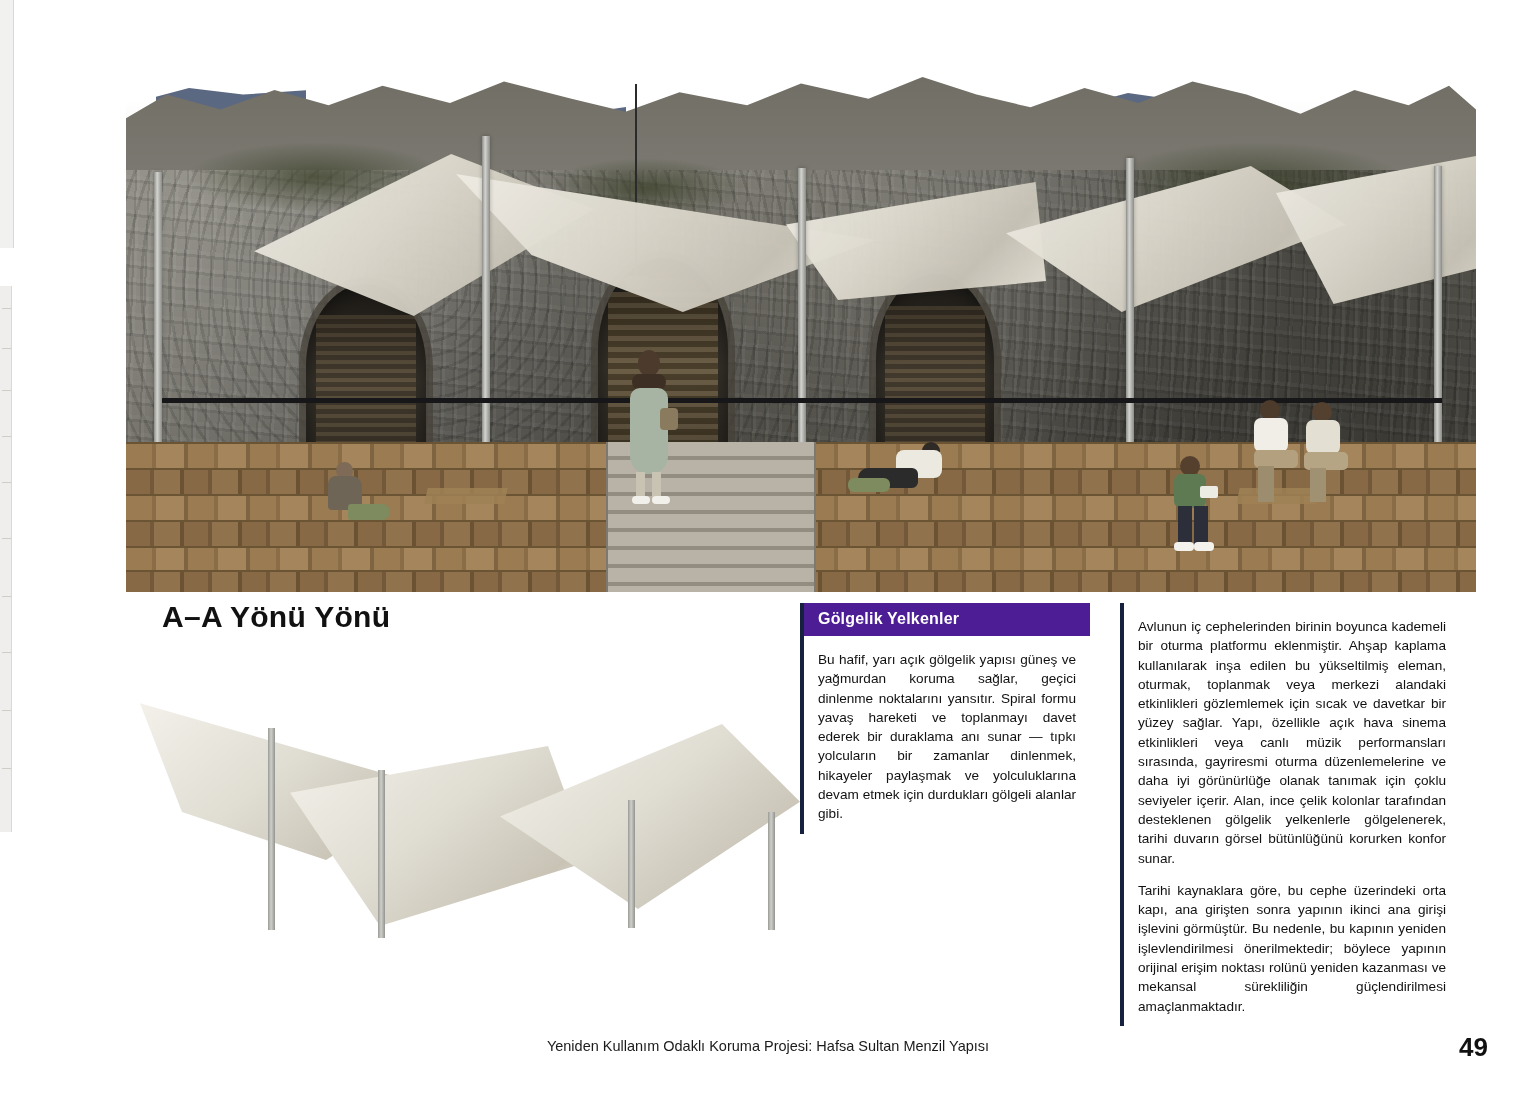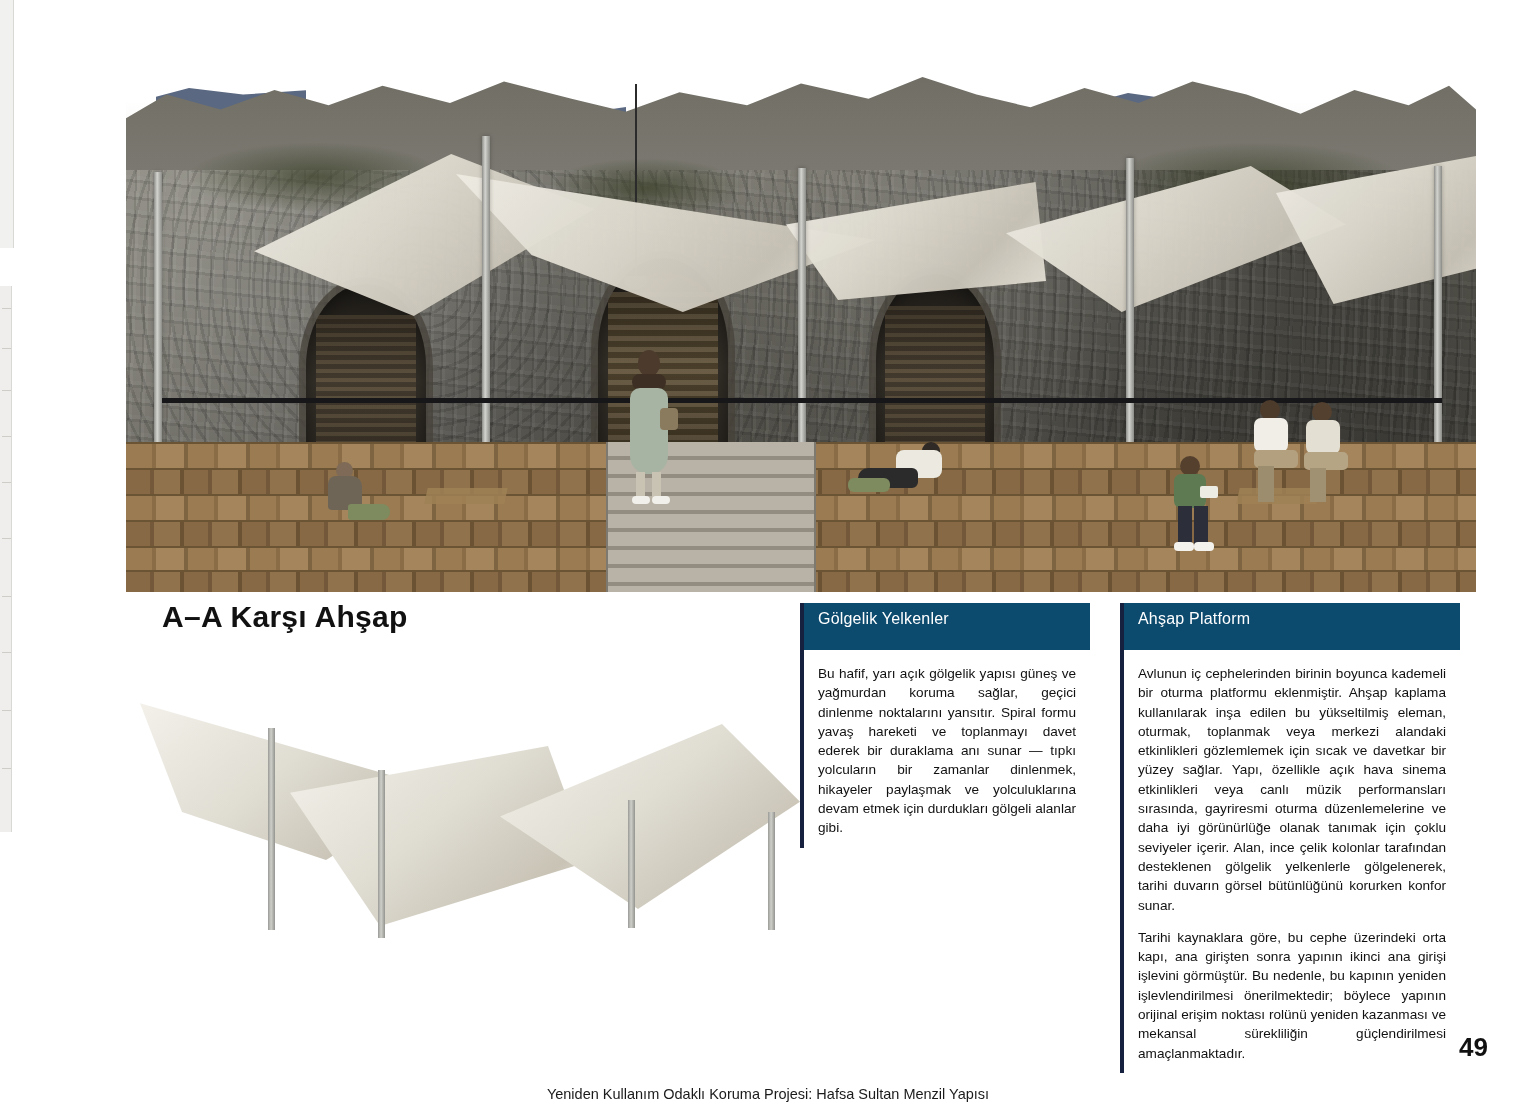--- a/index.html
+++ b/index.html
@@ -221,44 +221,44 @@
     width: 7px;
     background: linear-gradient(90deg, #9a9a97, #cfcfca 45%, #93938f);
   }
 
   
   .callout {
     position: absolute;
     border-left: 4px solid #16213f;
   }
   .callout .title-bar {
-    background: #0c4a6e;
+    background: #4c1d95;
     color: #ffffff;
     font-size: 16px;
-    font-weight: normal;
-    padding: 7px 12px 22px 14px;
+    font-weight: bold;
+    padding: 7px 12px 8px 14px;
     letter-spacing: .2px;
   }
   .callout .body {
     padding: 14px 14px 10px 14px;
     font-size: 13.6px;
     line-height: 1.42;
     color: #111;
     text-align: justify;
   }
   .callout .body p { margin: 0 0 13px 0; }
   .callout .body p:last-child { margin-bottom: 0; }
 
   #callout-sails { left: 800px; top: 603px; width: 290px; }
   #callout-platform { left: 1120px; top: 603px; width: 340px; }
 
   
   #footer-note {
     position: absolute;
-    left: 0; right: 0; top: 1086px;
+    left: 0; right: 0; top: 1038px;
     text-align: center;
     font-size: 14.5px;
     color: #1b1b1b;
   }
   #page-number {
     position: absolute;
     right: 48px; top: 1032px;
     font-size: 26px;
     font-weight: bold;
     color: #111;
@@ -381,41 +381,40 @@
     <div class="body" style="left:0;top:18px;width:34px;height:34px;background:#f0eee6;border-radius:7px;"></div>
     <div class="body" style="left:0;top:50px;width:44px;height:18px;background:#b2a07f;border-radius:5px;"></div>
     <div class="body" style="left:4px;top:66px;width:16px;height:36px;background:#9c8d6e;"></div>
     <div class="head" style="left:58px;top:2px;width:20px;height:20px;background:#53402f;"></div>
     <div class="body" style="left:52px;top:20px;width:34px;height:34px;background:#e3dfd2;border-radius:7px;"></div>
     <div class="body" style="left:50px;top:52px;width:44px;height:18px;background:#b6a584;border-radius:5px;"></div>
     <div class="body" style="left:56px;top:68px;width:16px;height:34px;background:#a09173;"></div>
   </div>
 </div>
 
-<div id="section-caption">A–A Karşı Ahşap</div>
+<div id="section-caption">A–A Yönü Yönü</div>
 
 <div id="sail-detail">
   <div class="sail2" id="sd-1"></div>
   <div class="sail2" id="sd-2"></div>
   <div class="sail2" id="sd-3"></div>
   <div class="post2" style="left:128px;top:38px;height:202px;"></div>
   <div class="post2" style="left:238px;top:80px;height:168px;"></div>
   <div class="post2" style="left:488px;top:110px;height:128px;"></div>
   <div class="post2" style="left:628px;top:122px;height:118px;"></div>
 </div>
 
 <div class="callout" id="callout-sails">
   <div class="title-bar">Gölgelik Yelkenler</div>
   <div class="body">
     <p>Bu hafif, yarı açık gölgelik yapısı güneş ve yağmurdan koruma sağlar, geçici dinlenme noktalarını yansıtır. Spiral formu yavaş hareketi ve toplanmayı davet ederek bir duraklama anı sunar — tıpkı yolcuların bir zamanlar dinlenmek, hikayeler paylaşmak ve yolculuklarına devam etmek için durdukları gölgeli alanlar gibi.</p>
   </div>
 </div>
 
 <div class="callout" id="callout-platform">
-  <div class="title-bar">Ahşap Platform</div>
   <div class="body">
     <p>Avlunun iç cephelerinden birinin boyunca kademeli bir oturma platformu eklenmiştir. Ahşap kaplama kullanılarak inşa edilen bu yükseltilmiş eleman, oturmak, toplanmak veya merkezi alandaki etkinlikleri gözlemlemek için sıcak ve davetkar bir yüzey sağlar. Yapı, özellikle açık hava sinema etkinlikleri veya canlı müzik performansları sırasında, gayriresmi oturma düzenlemelerine ve daha iyi görünürlüğe olanak tanımak için çoklu seviyeler içerir. Alan, ince çelik kolonlar tarafından desteklenen gölgelik yelkenlerle gölgelenerek, tarihi duvarın görsel bütünlüğünü korurken konfor sunar.</p>
     <p>Tarihi kaynaklara göre, bu cephe üzerindeki orta kapı, ana girişten sonra yapının ikinci ana girişi işlevini görmüştür. Bu nedenle, bu kapının yeniden işlevlendirilmesi önerilmektedir; böylece yapının orijinal erişim noktası rolünü yeniden kazanması ve mekansal sürekliliğin güçlendirilmesi amaçlanmaktadır.</p>
   </div>
 </div>
 
 <div id="footer-note">Yeniden Kullanım Odaklı Koruma Projesi: Hafsa Sultan Menzil Yapısı</div>
 <div id="page-number">49</div>
 
 </body></html>

